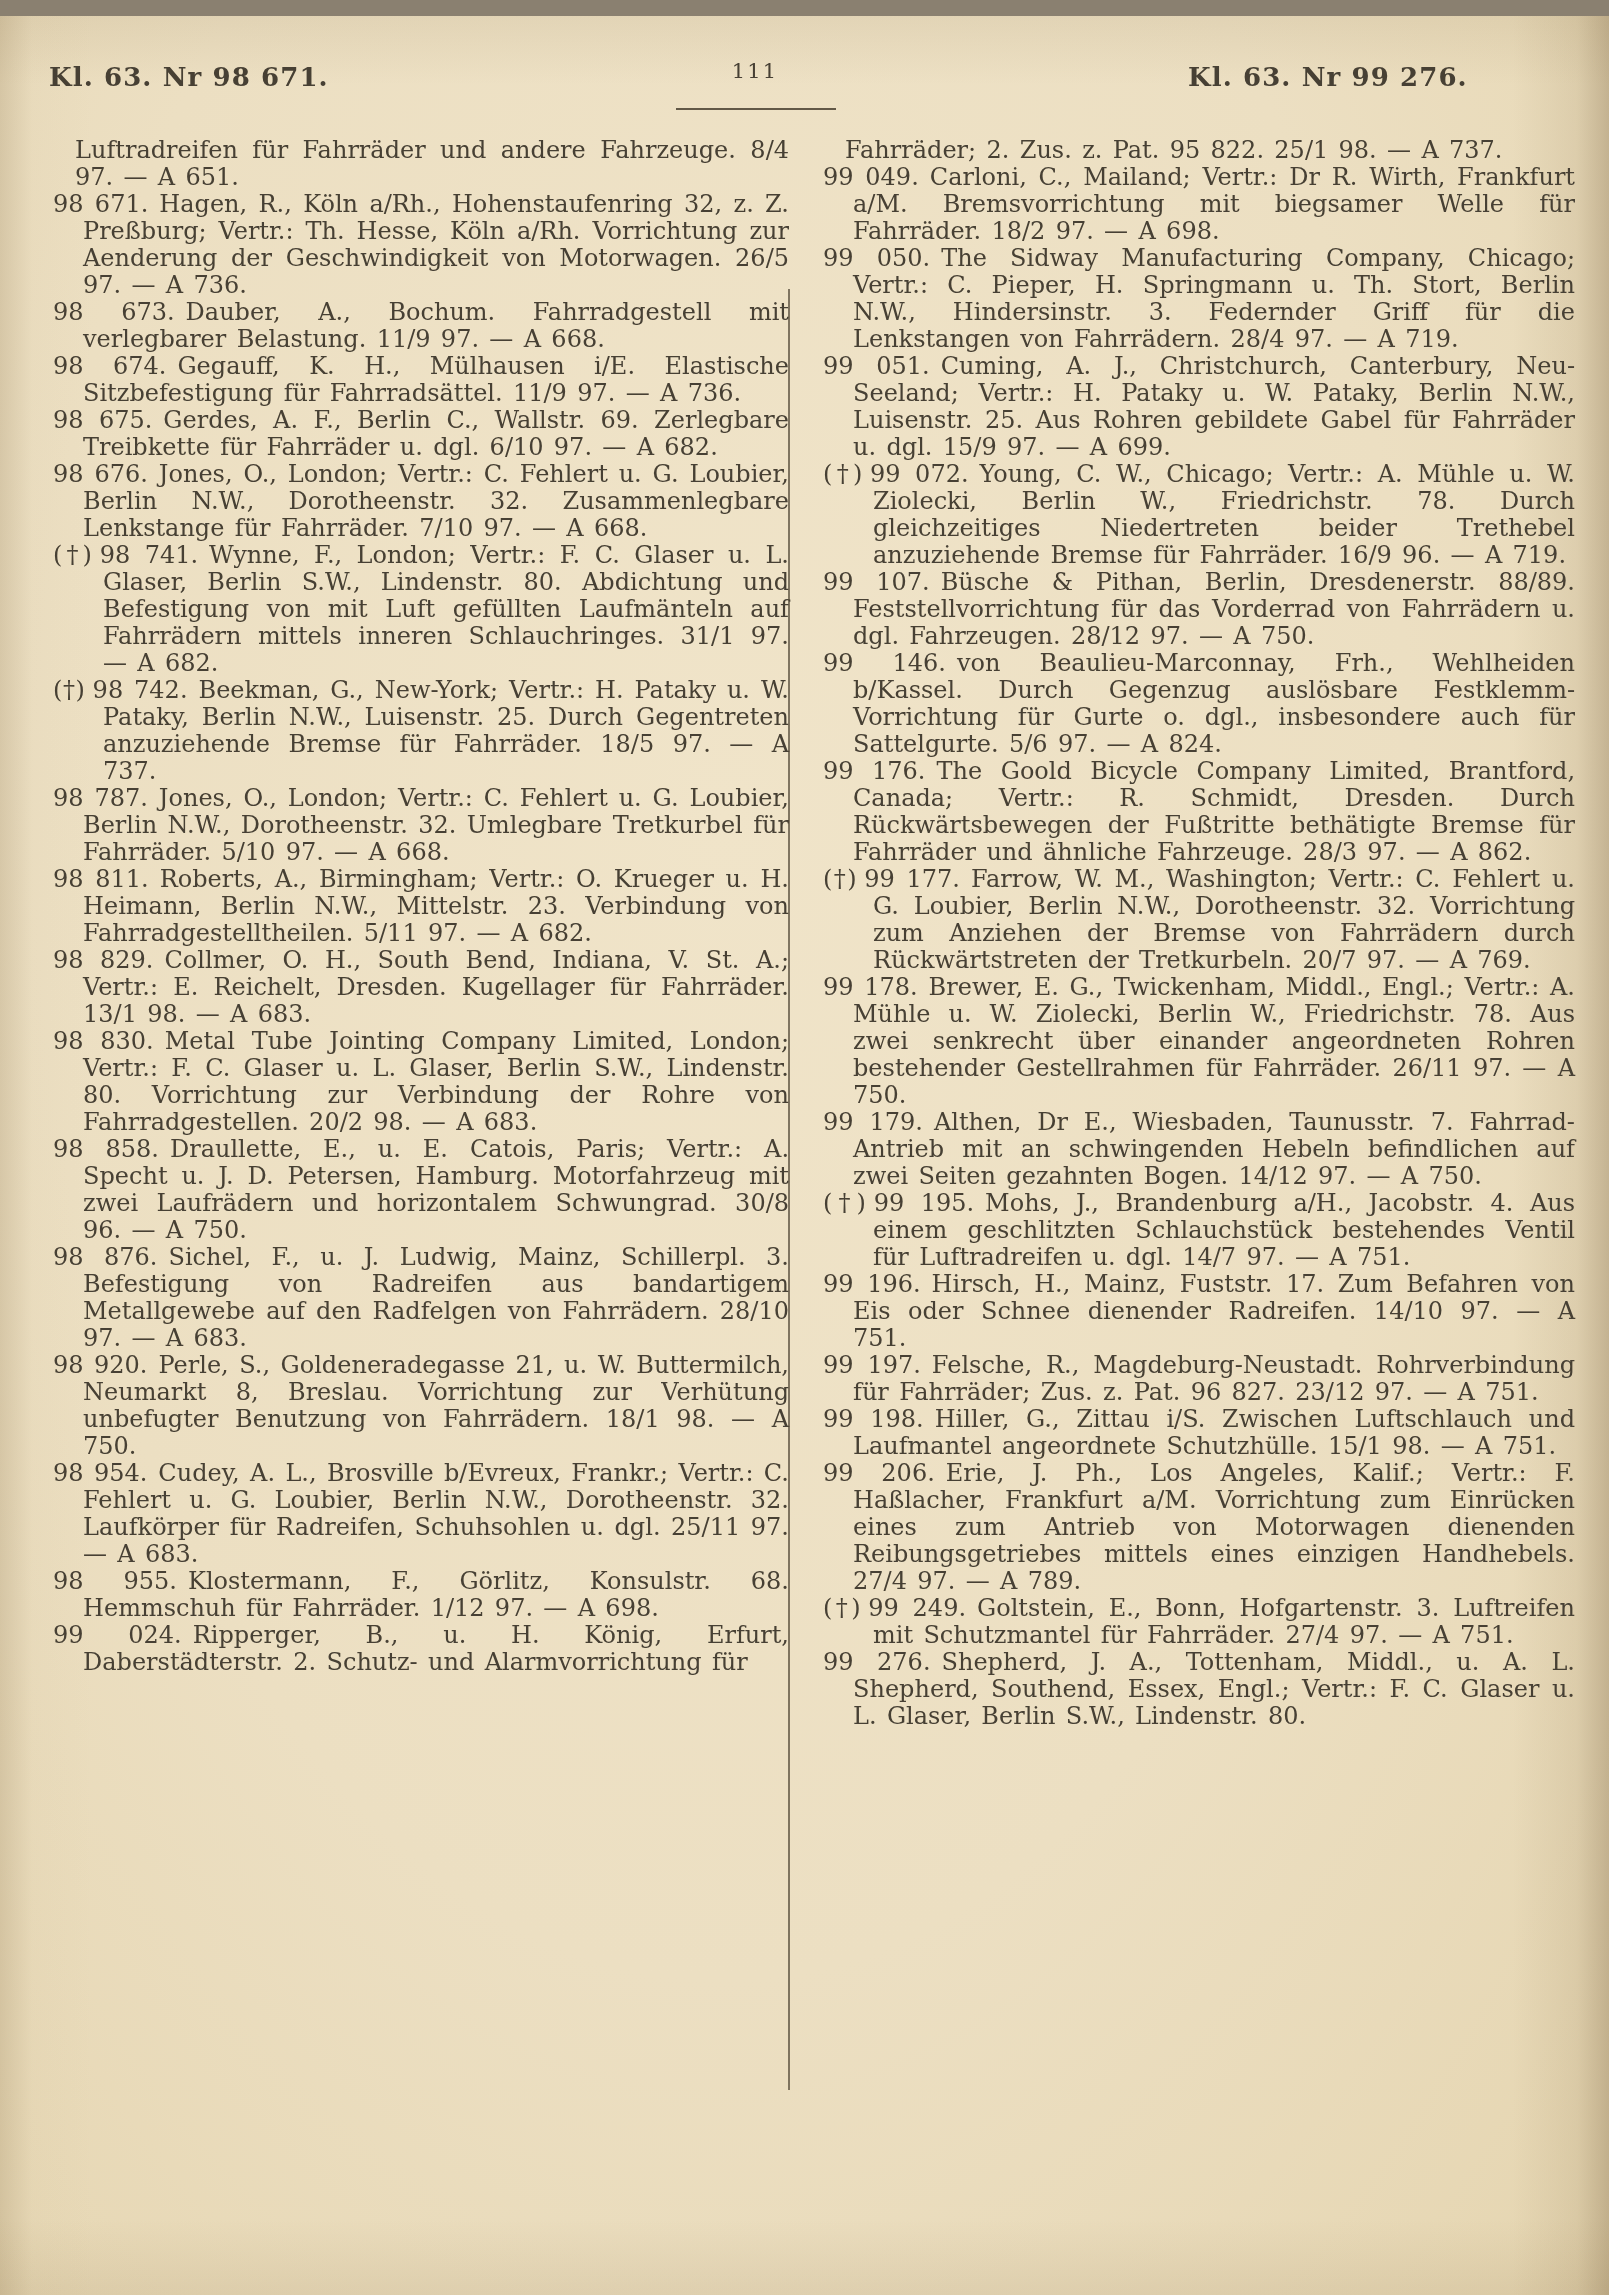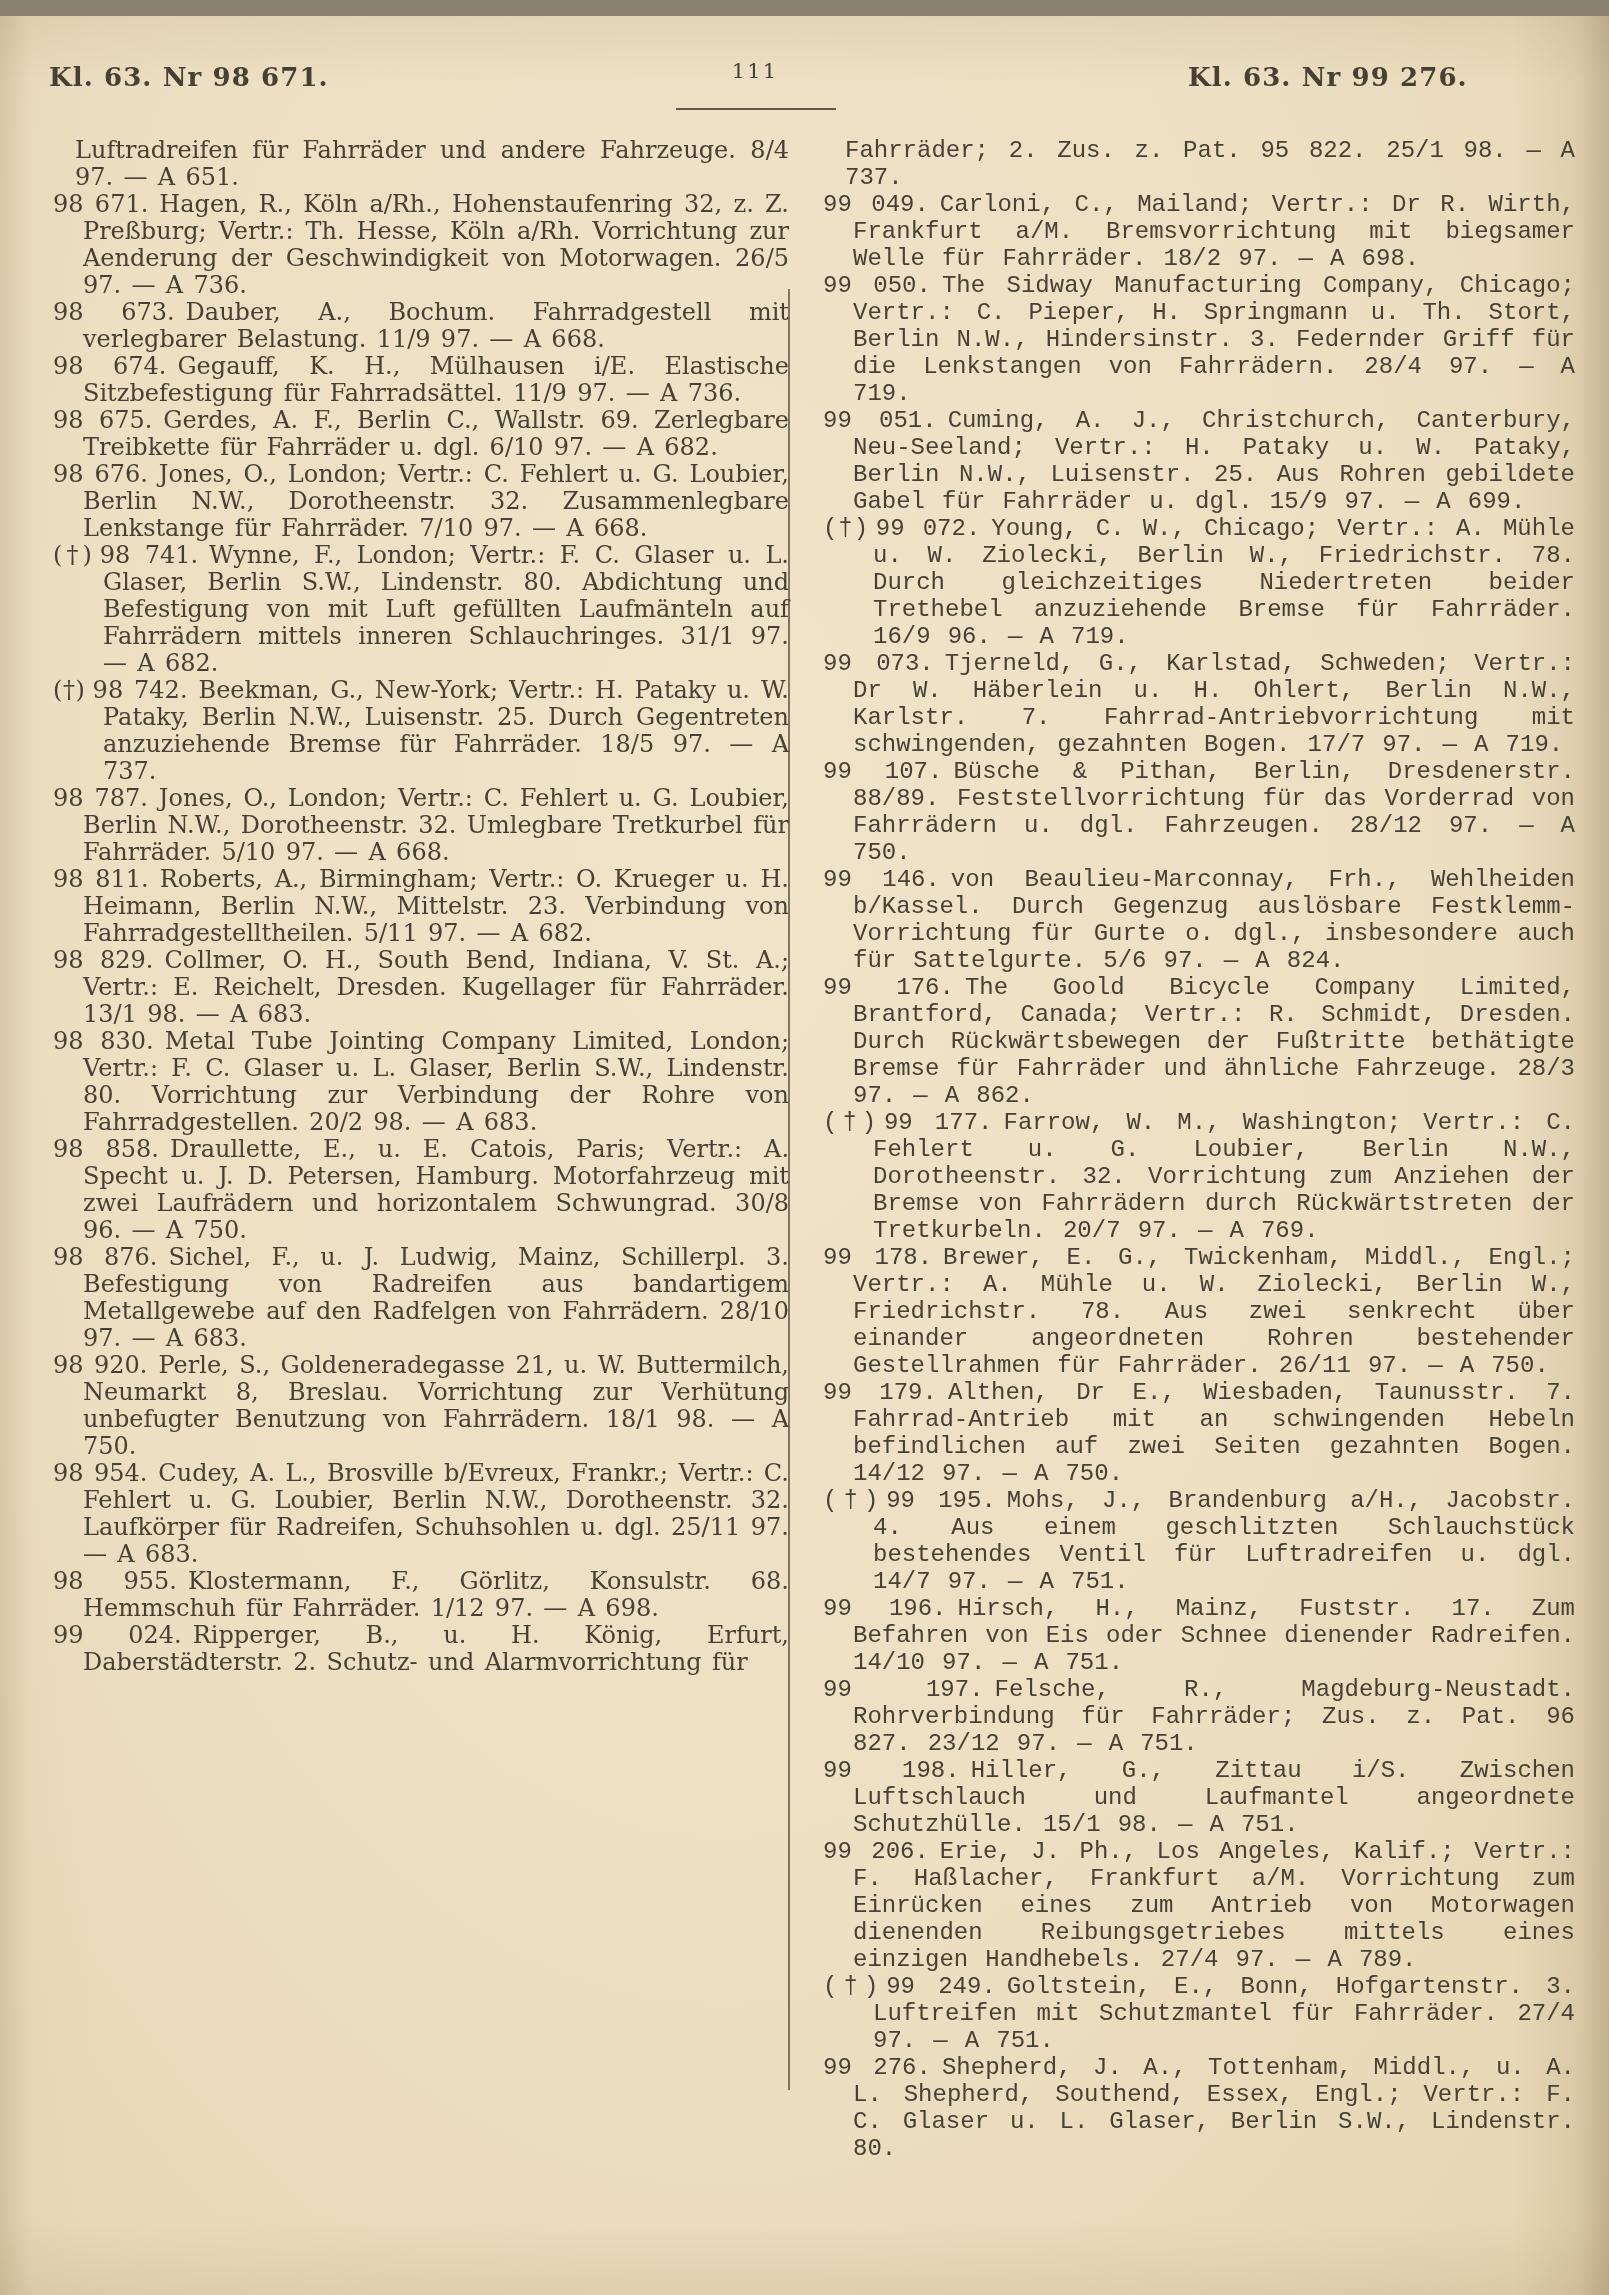--- a/index.html
+++ b/index.html
@@ -30,21 +30,21 @@
     position:absolute; top:92px; left:676px; width:160px; height:1.6px;
     background:rgba(73,64,48,0.85);
   }
   .col {
     position:absolute; top:121px;
     font-size:24px; line-height:27px;
     text-align:justify;
     word-spacing:2.7px;
   }
   .col-left  { left:53px;  width:736px; }
-  .col-right { left:823px; width:752px;font-family:Liberation Mono, monospace; }
+  .col-right { left:823px; width:752px; }
   .divider {
     position:absolute; left:788px; top:273px;
     width:1.6px; height:1801px;
     background:rgba(80,70,52,0.7);
   }
   p.entry { margin:0; text-indent:-30px; padding-left:30px; }
   p.entry.cont { text-indent:0; padding-left:22px; }
   p.entry.dagger { text-indent:-50px; padding-left:50px; }
   .mark { margin-right:7.7px; }
   .num  { margin-right:11px; }
@@ -78,21 +78,20 @@
       <p class="entry"><span class="num">98 955.</span><span>Klostermann, F., Görlitz, Konsulstr. 68. Hemmschuh für Fahrräder. 1/12 97. — A 698.</span></p>
       <p class="entry"><span class="num">99 024.</span><span>Ripperger, B., u. H. König, Erfurt, Daberstädterstr. 2. Schutz- und Alarmvorrichtung für</span></p>
     </div>
   <div class="divider"></div>
   <div class="col col-right">
       <p class="entry cont"><span>Fahrräder; 2. Zus. z. Pat. 95 822. 25/1 98. — A 737.</span></p>
       <p class="entry"><span class="num">99 049.</span><span>Carloni, C., Mailand; Vertr.: Dr R. Wirth, Frankfurt a/M. Bremsvorrichtung mit biegsamer Welle für Fahrräder. 18/2 97. — A 698.</span></p>
       <p class="entry"><span class="num">99 050.</span><span>The Sidway Manufacturing Company, Chicago; Vertr.: C. Pieper, H. Springmann u. Th. Stort, Berlin N.W., Hindersinstr. 3. Federnder Griff für die Lenkstangen von Fahrrädern. 28/4 97. — A 719.</span></p>
       <p class="entry"><span class="num">99 051.</span><span>Cuming, A. J., Christchurch, Canterbury, Neu-Seeland; Vertr.: H. Pataky u. W. Pataky, Berlin N.W., Luisenstr. 25. Aus Rohren gebildete Gabel für Fahrräder u. dgl. 15/9 97. — A 699.</span></p>
       <p class="entry dagger"><span class="mark">(†)</span><span class="num">99 072.</span><span>Young, C. W., Chicago; Vertr.: A. Mühle u. W. Ziolecki, Berlin W., Friedrichstr. 78. Durch gleichzeitiges Niedertreten beider Trethebel anzuziehende Bremse für Fahrräder. 16/9 96. — A 719.</span></p>
-      <p class="entry"><span class="num">99 073.</span><span>Tjerneld, G., Karlstad, Schweden; Vertr.: Dr W. Häberlein u. H. Ohlert, Berlin N.W., Karlstr. 7. Fahrrad-Antriebvorrichtung mit schwingenden, gezahnten Bogen. 17/7 97. — A 719.</span></p>
       <p class="entry"><span class="num">99 107.</span><span>Büsche &amp; Pithan, Berlin, Dresdenerstr. 88/89. Feststellvorrichtung für das Vorderrad von Fahrrädern u. dgl. Fahrzeugen. 28/12 97. — A 750.</span></p>
       <p class="entry"><span class="num">99 146.</span><span>von Beaulieu-Marconnay, Frh., Wehlheiden b/Kassel. Durch Gegenzug auslösbare Festklemm-Vorrichtung für Gurte o. dgl., insbesondere auch für Sattelgurte. 5/6 97. — A 824.</span></p>
       <p class="entry"><span class="num">99 176.</span><span>The Goold Bicycle Company Limited, Brantford, Canada; Vertr.: R. Schmidt, Dresden. Durch Rückwärtsbewegen der Fußtritte bethätigte Bremse für Fahrräder und ähnliche Fahrzeuge. 28/3 97. — A 862.</span></p>
       <p class="entry dagger"><span class="mark">(†)</span><span class="num">99 177.</span><span>Farrow, W. M., Washington; Vertr.: C. Fehlert u. G. Loubier, Berlin N.W., Dorotheenstr. 32. Vorrichtung zum Anziehen der Bremse von Fahrrädern durch Rückwärtstreten der Tretkurbeln. 20/7 97. — A 769.</span></p>
       <p class="entry"><span class="num">99 178.</span><span>Brewer, E. G., Twickenham, Middl., Engl.; Vertr.: A. Mühle u. W. Ziolecki, Berlin W., Friedrichstr. 78. Aus zwei senkrecht über einander angeordneten Rohren bestehender Gestellrahmen für Fahrräder. 26/11 97. — A 750.</span></p>
       <p class="entry"><span class="num">99 179.</span><span>Althen, Dr E., Wiesbaden, Taunusstr. 7. Fahrrad-Antrieb mit an schwingenden Hebeln befindlichen auf zwei Seiten gezahnten Bogen. 14/12 97. — A 750.</span></p>
       <p class="entry dagger"><span class="mark">(†)</span><span class="num">99 195.</span><span>Mohs, J., Brandenburg a/H., Jacobstr. 4. Aus einem geschlitzten Schlauchstück bestehendes Ventil für Luftradreifen u. dgl. 14/7 97. — A 751.</span></p>
       <p class="entry"><span class="num">99 196.</span><span>Hirsch, H., Mainz, Fuststr. 17. Zum Befahren von Eis oder Schnee dienender Radreifen. 14/10 97. — A 751.</span></p>
       <p class="entry"><span class="num">99 197.</span><span>Felsche, R., Magdeburg-Neustadt. Rohrverbindung für Fahrräder; Zus. z. Pat. 96 827. 23/12 97. — A 751.</span></p>
       <p class="entry"><span class="num">99 198.</span><span>Hiller, G., Zittau i/S. Zwischen Luftschlauch und Laufmantel angeordnete Schutzhülle. 15/1 98. — A 751.</span></p>

